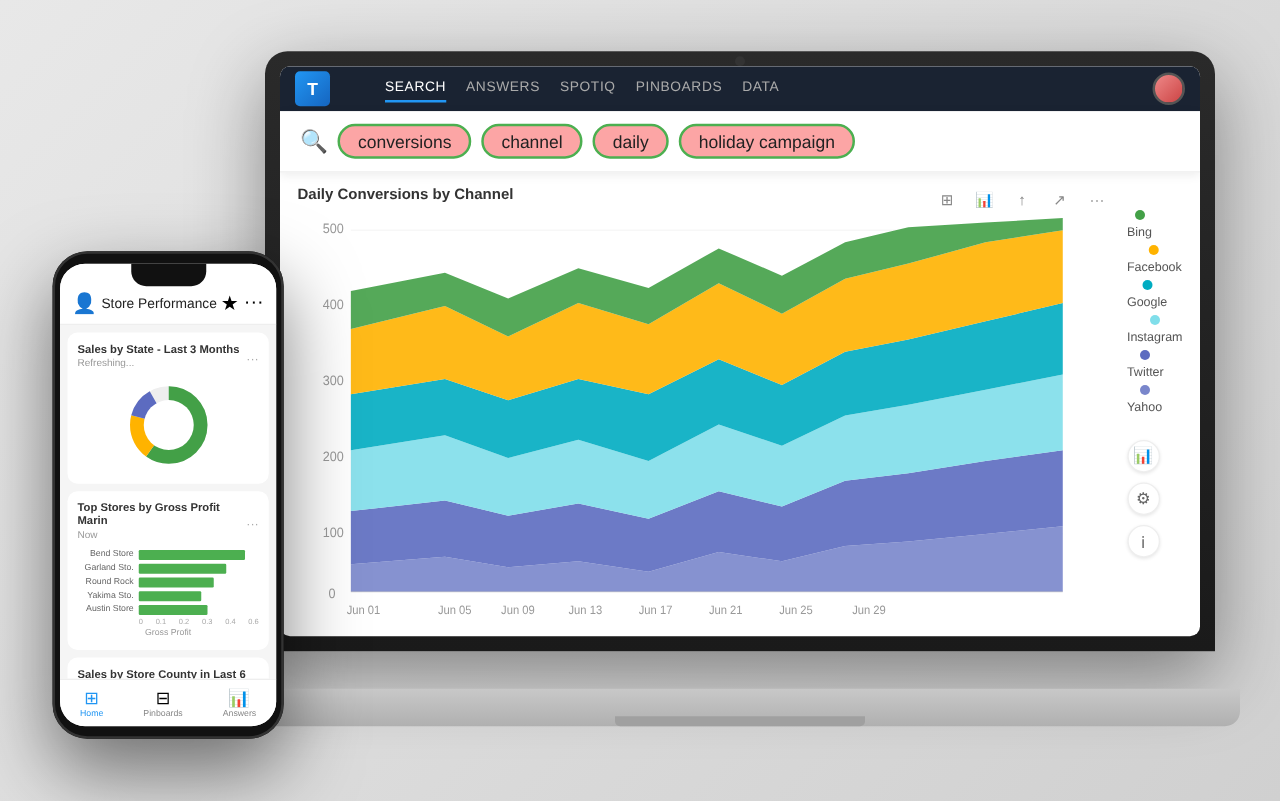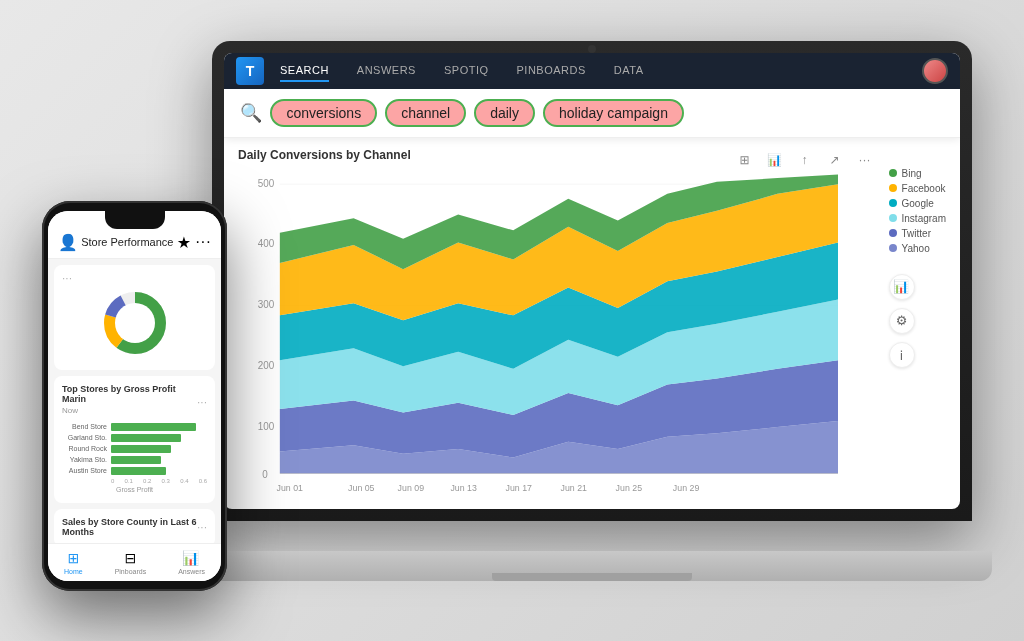--- a/index.html
+++ b/index.html
@@ -106,22 +106,23 @@
       align-items: center;
       justify-content: center;
       color: white;
       font-weight: bold;
       font-size: 14px;
       flex-shrink: 0;
     }
 
     .nav-items {
       display: flex;
-      gap: 28px;
+      gap: 16px;
       flex: 1;
+      margin-left: 28px;
     }
 
     .nav-item {
       color: #aaa;
       font-size: 11px;
       font-weight: 500;
       letter-spacing: 0.5px;
       cursor: pointer;
       padding: 4px 0;
     }
@@ -197,20 +198,21 @@
       width: 100%;
       height: 100%;
     }
 
     .legend-item {
       display: flex;
       align-items: center;
       gap: 5px;
       font-size: 10px;
       color: #555;
+      flex-direction: column;
     }
 
     .legend-dot {
       width: 8px;
       height: 8px;
       border-radius: 50%;
       flex-shrink: 0;
     }
 
     .chart-action-btn {
@@ -543,20 +545,24 @@
         <div class="phone-icons">
           <span>★</span>
           <span>···</span>
         </div>
       </div>
 
       <div class="phone-content">
 
         <div class="phone-card">
           <div style="display:flex;justify-content:space-between;align-items:center;">
+            <div>
+              <div class="phone-card-title">Sales by State - Last 3 Months</div>
+              <div class="phone-card-sub">Refreshing...</div>
+            </div>
             <span style="font-size:10px;color:#aaa;">···</span>
           </div>
           <div class="donut-container">
             <svg width="70" height="70" viewBox="0 0 70 70">
               <circle cx="35" cy="35" r="25" fill="none" stroke="#eee" stroke-width="12"></circle>
               <circle cx="35" cy="35" r="25" fill="none" stroke="#43A047" stroke-width="12" stroke-dasharray="94 63" stroke-dashoffset="0" transform="rotate(-90 35 35)"></circle>
               <circle cx="35" cy="35" r="25" fill="none" stroke="#FFB300" stroke-width="12" stroke-dasharray="30 127" stroke-dashoffset="-94" transform="rotate(-90 35 35)"></circle>
               <circle cx="35" cy="35" r="25" fill="none" stroke="#5C6BC0" stroke-width="12" stroke-dasharray="20 137" stroke-dashoffset="-124" transform="rotate(-90 35 35)"></circle>
               <circle cx="35" cy="35" r="20" fill="white"></circle>
             </svg>

